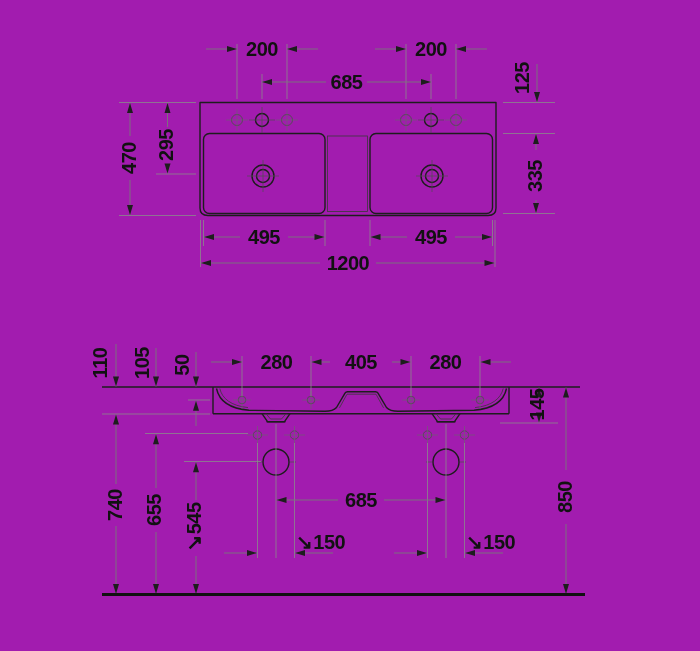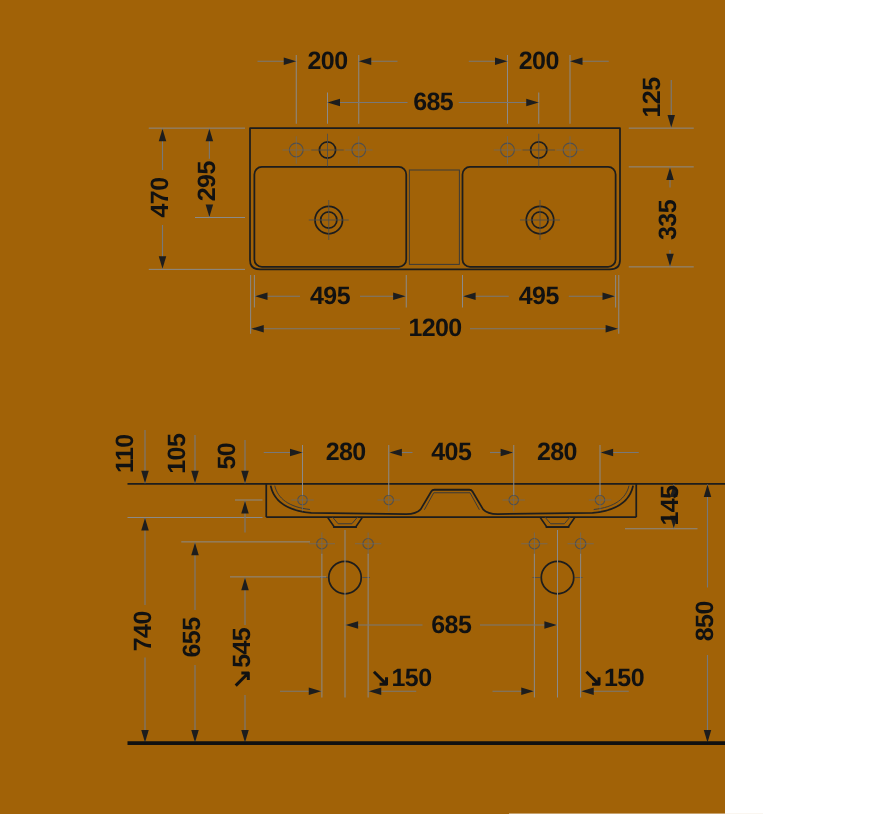--- a/index.html
+++ b/index.html
@@ -1,16 +1,16 @@
 <!DOCTYPE html>
 <html><head>
 <meta charset="utf-8">
 <style>
   html,body{margin:0;padding:0;background:#ffffff;}
-  .stage{position:relative;width:580px;height:651px;background:#a16207;overflow:hidden;
+  .stage{position:relative;width:700px;height:651px;background:#a21caf;overflow:hidden;
          font-family:"Liberation Sans",sans-serif;text-decoration:underline;}
   svg{display:block;}
   .obj{stroke:#1d1d1d;stroke-width:1.4;fill:none;stroke-linejoin:round;stroke-linecap:butt;}
   .obj-thin{stroke:#3a3a3a;stroke-width:0.8;fill:none;}
   .cl{stroke:#4d4d4d;stroke-width:0.7;fill:none;}
   .cl-lt{stroke:#6a6a6a;stroke-width:0.6;fill:none;}
   .hole-lt{stroke:#4f4f4f;stroke-width:0.9;fill:none;}
   .dim{stroke:#787878;stroke-width:0.9;fill:none;}
   .ext{stroke:#8a8a8a;stroke-width:0.8;fill:none;}
   .dtxt{fill:#111111;font-weight:bold;font-size:20px;letter-spacing:-0.5px;}

